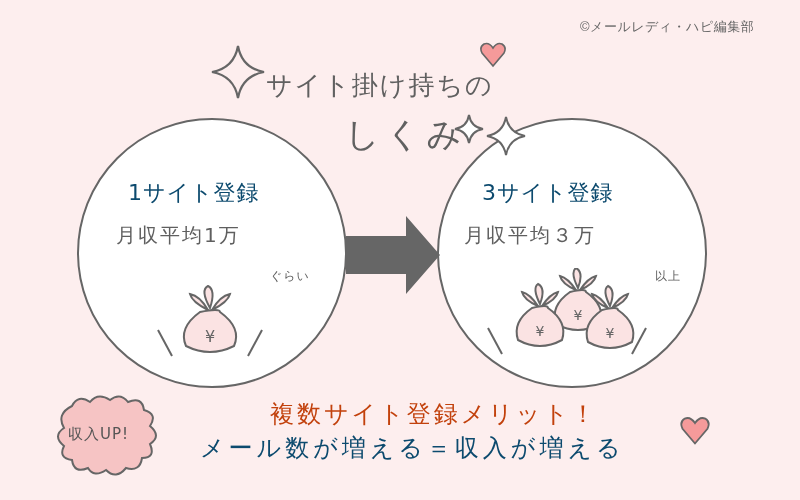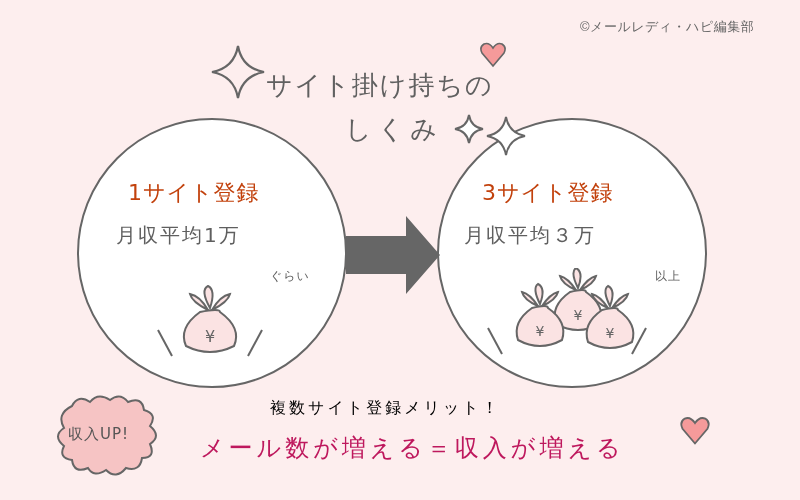--- a/index.html
+++ b/index.html
@@ -1,29 +1,29 @@
 <!DOCTYPE html>
 <html><head>
 <meta charset="utf-8">
 <style>
   html, body { margin:0; padding:0; }
   body { width:800px; height:500px; background:#fdeeee; position:relative; overflow:hidden;
          font-family:"DejaVu Sans", sans-serif; color:#5f5f5f; }
   .abs { position:absolute; }
   .credit { top:18px; left:580px; font-size:13px; color:#666; letter-spacing:0.5px; font-family:"Liberation Sans", sans-serif;text-align:right; }
   .title1 { top:68px; left:266px; font-size:26px; letter-spacing:2px; color:#606060; font-weight:300; }
-  .title2 { top:112px; left:345px; font-size:26px; letter-spacing:6px; color:#606060; font-weight:300; }
+  .title2 { top:112px; left:345px; font-size:34px; letter-spacing:6px; color:#606060; font-weight:300; }
   .circle { width:270px; height:270px; border-radius:50%; background:#fff; border:2px solid #666; box-sizing:border-box; }
   .c1 { left:77px; top:118px; }
   .c2 { left:437px; top:118px; }
-  .sub { font-size:22px; color:#c2410c;text-align:center; }
+  .sub { font-size:22px; color:#0c4a6e;text-align:center; }
   .big { font-size:20px; color:#5f5f5f; letter-spacing:2px; }
   .note { font-size:12px; color:#5f5f5f; }
-  .bottom1 { top:398px; left:270px; font-size:16px; letter-spacing:3px; color:#000000; }
-  .bottom2 { top:432px; left:200px; font-size:24px; letter-spacing:4px; color:#be185d; }
+  .bottom1 { top:398px; left:270px; font-size:24px; letter-spacing:3px; color:#c2410c; }
+  .bottom2 { top:432px; left:200px; font-size:24px; letter-spacing:4px; color:#0c4a6e; }
   .badge-text { font-size:15px; color:#555; letter-spacing:1px; }
 </style>
 </head>
 <body>
 
 <div class="abs credit">©メールレディ・ハピ編集部</div>
 
 <svg class="abs" style="left:208px;top:42px" width="60" height="60" viewBox="0 0 60 60">
   <path d="M30 4 Q34 26 56 30 Q34 34 30 56 Q26 34 4 30 Q26 26 30 4Z" fill="none" stroke="#666" stroke-width="2.2"></path>
 </svg>

